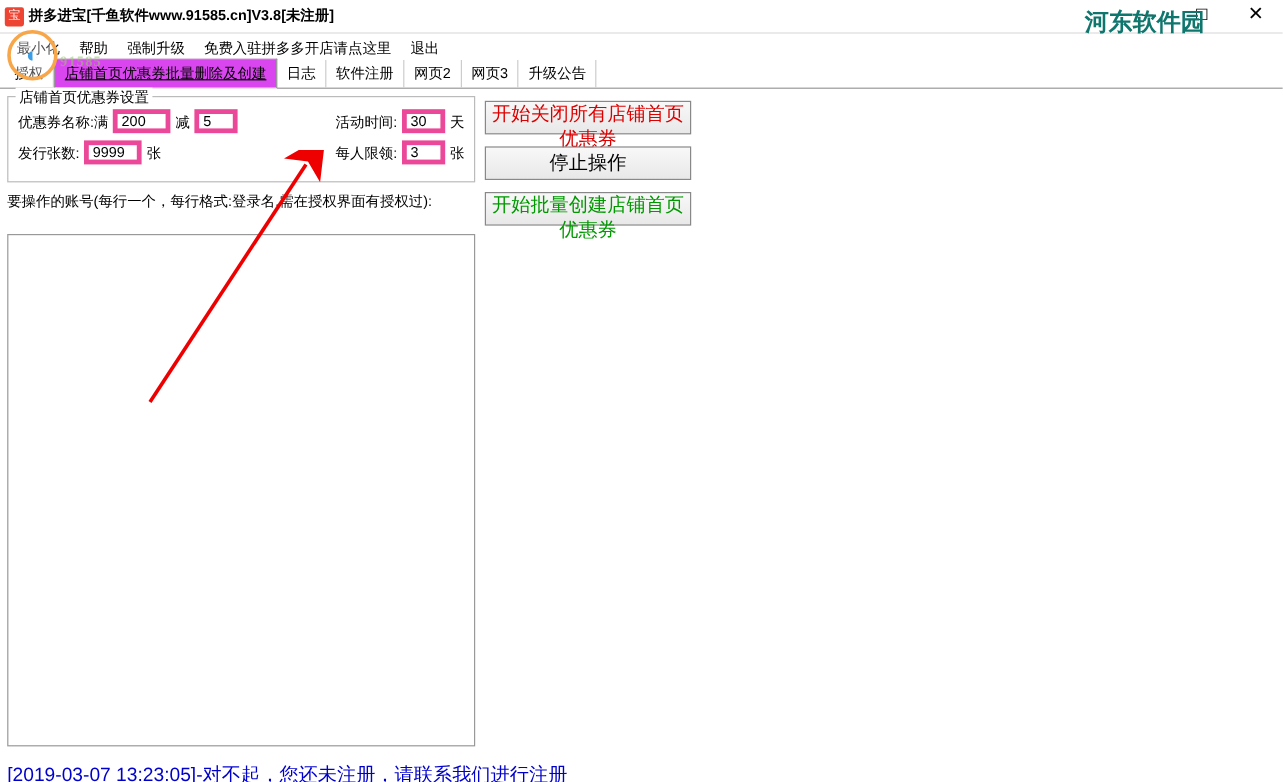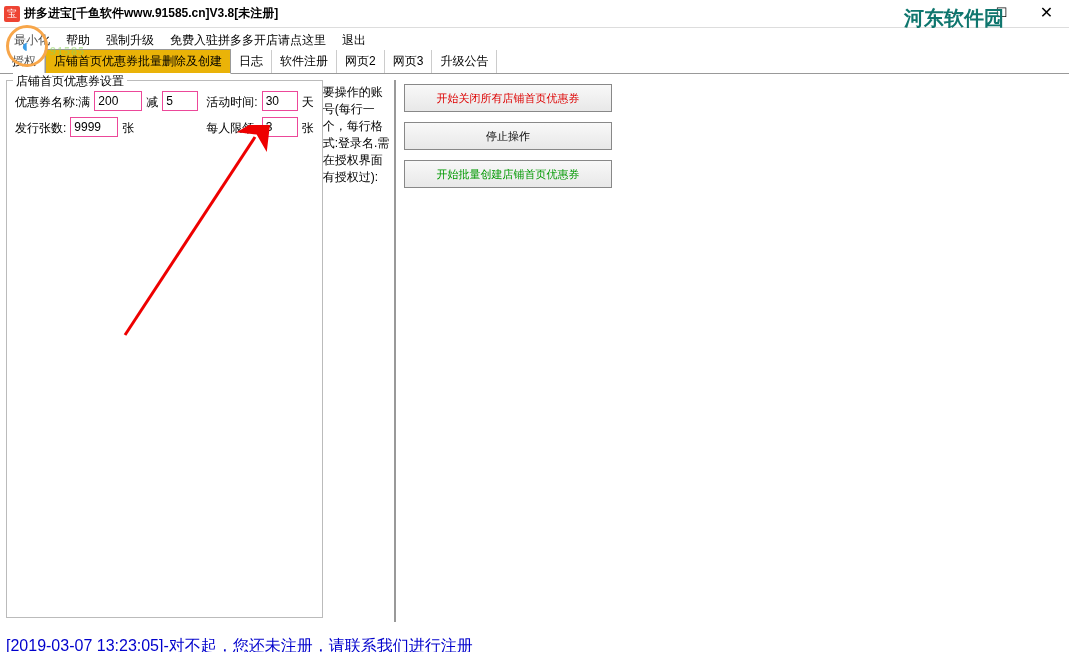--- a/index.html
+++ b/index.html
@@ -122,39 +122,40 @@
       border-bottom: 1px solid #999;
       position: relative;
     }
     .tabbar .tab {
       padding: 3px 8px;
       cursor: pointer;
       border-right: 1px solid #ccc;
       white-space: nowrap;
     }
     .tabbar .tab.active {
-      background: #eab308;
+      background: #d946ef;
       border: 1px solid #999;
       border-bottom: 1px solid #fff;
       margin-bottom: -1px;
       position: relative;
+      text-decoration: underline;
     }
     
     
     .content {
       display: flex;
       padding: 6px;
       gap: 8px;
       height: 554px;
     }
     
     .left-col {
       width: 390px;
       display: flex;
-      flex-direction: row;
+      flex-direction: column;
     }
     
     .groupbox {
       border: 1px solid #bbb;
       padding: 10px 8px 8px 8px;
       position: relative;
       margin-bottom: 4px;
     }
     .groupbox .legend {
       position: absolute;
@@ -164,21 +165,21 @@
       padding: 0 3px;
     }
     .form-row {
       display: flex;
       align-items: flex-end;
       margin-bottom: 6px;
       gap: 4px;
     }
     .form-row .lbl { white-space: nowrap; }
     .form-row input[type="text"] {
-      border: 1px solid #ec4899;
+      border: 4px solid #ec4899;
       height: 20px;
       padding: 0 3px;
       font-size: 12px;
     }
     .w60 { width: 48px; }
     .w40 { width: 36px; }
     .spacer { flex: 1; }
     
     .accounts-label {
       margin: 4px 0 18px 0;
@@ -196,23 +197,23 @@
       display: flex;
       flex-direction: column;
       gap: 10px;
       padding-top: 4px;
     }
     .action-btn {
       height: 28px;
       border: 1px solid #888;
       background: linear-gradient(#f8f8f8, #e8e8e8);
       cursor: pointer;
-      font-size: 11px;
+      font-size: 16px;
       font-family: inherit;
-      width: 208px;
+      width: 172px;
     }
     .action-btn.red { color: #d00; }
     .action-btn.green { color: #090; }
     
     
     .red-arrow {
       position: absolute;
       left: 105px;
       top: 125px;
       width: 180px;

